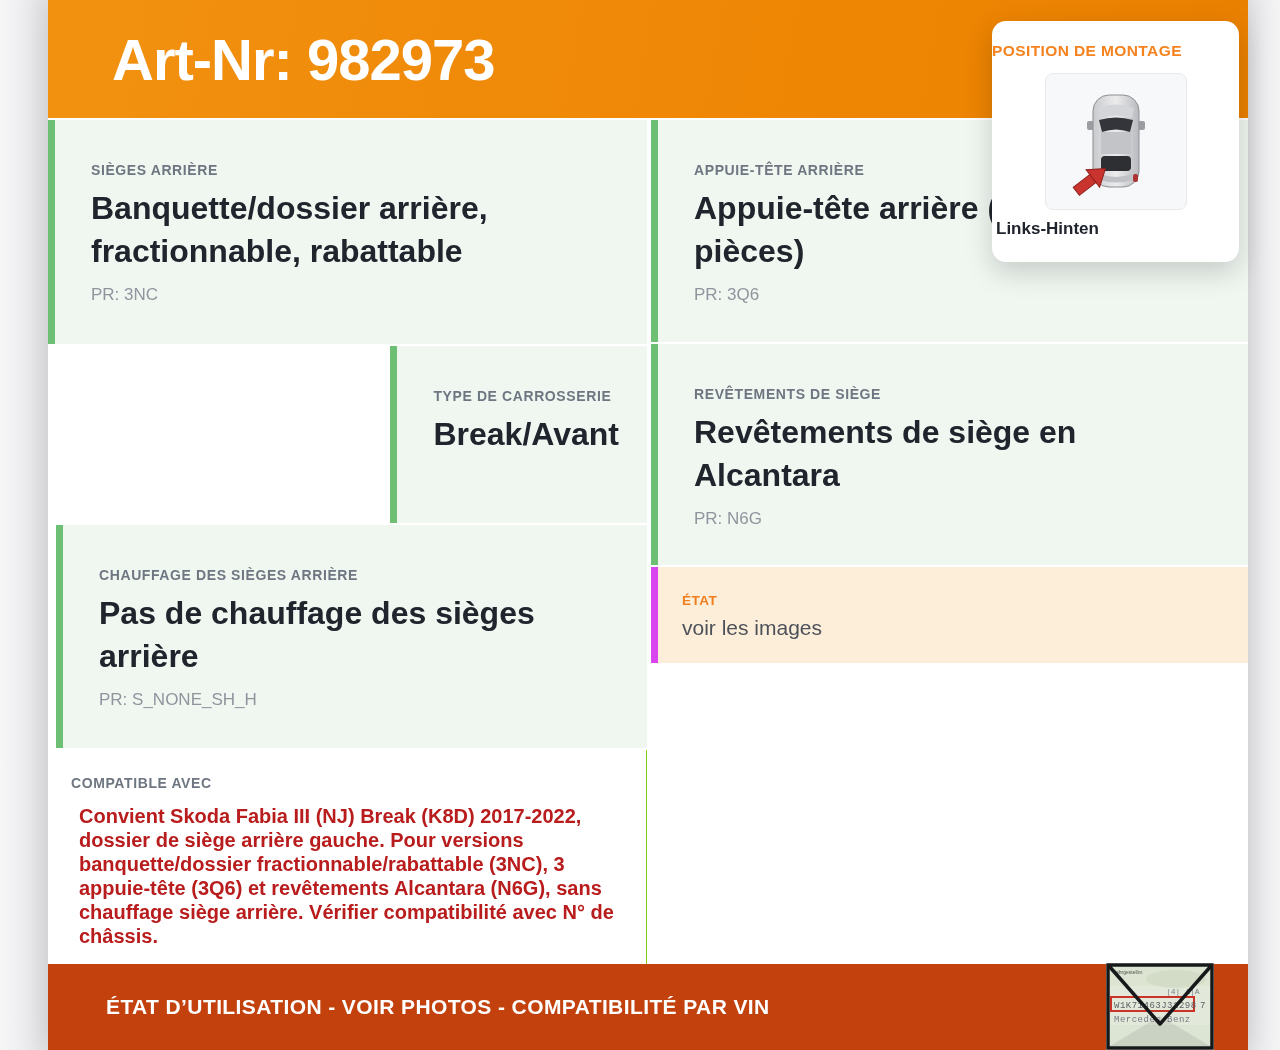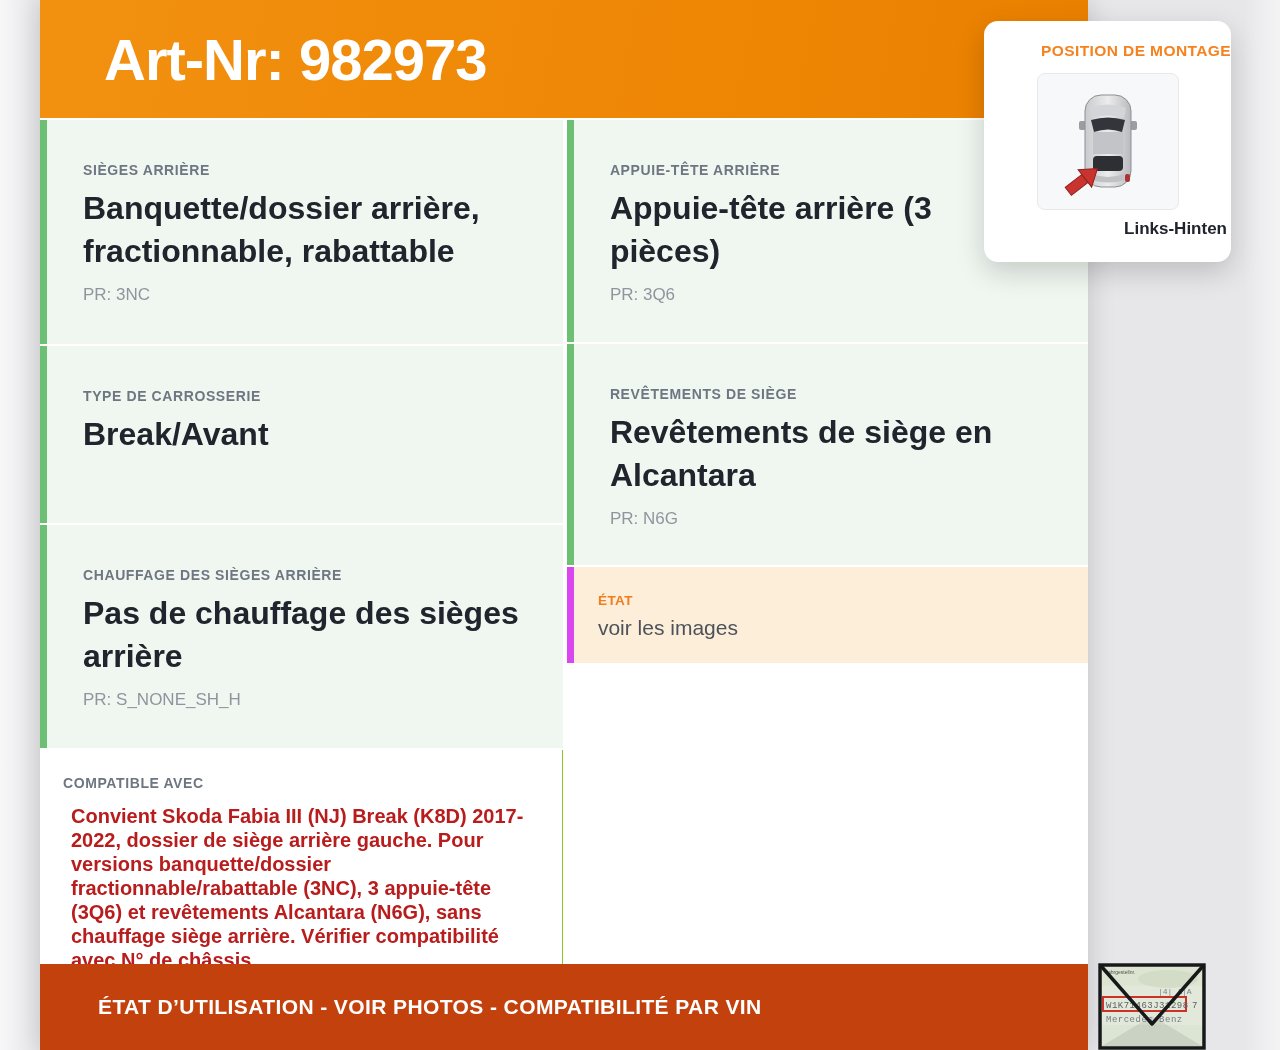--- a/index.html
+++ b/index.html
@@ -3,35 +3,35 @@
 <meta charset="utf-8">
 <style>
   html,body{margin:0;padding:0;}
   body{
     width:1280px;height:1050px;position:relative;overflow:hidden;
     background:linear-gradient(90deg,#f7f7f8 0,#e7e7ea 38px,#e7e7ea 1244px,#f4f4f5 100%);
     font-family:"Liberation Sans","DejaVu Sans",sans-serif;
     -webkit-font-smoothing:antialiased;
   }
   .page{
-    position:absolute;left:40px;top:0;width:1048px;height:1050px;
+    position:absolute;left:48px;top:0;width:1200px;height:1050px;
     background:#ffffff;box-shadow:0 0 26px rgba(0,0,0,.16);
   }
   
   .header{
     height:118px;background:linear-gradient(100deg,#f29110 0%,#ee8503 70%,#ea8000 100%);
     display:flex;align-items:center;padding-left:64px;box-sizing:border-box;
   }
   .header h1{
     margin:0;color:#ffffff;font-size:58px;font-weight:800;letter-spacing:-1px;
   }
   
   .cols{display:flex;gap:4px;margin-top:2px;}
   .col{display:flex;flex-direction:column;gap:2px;}
-  .col-left{width:599px;}
+  .col-left{width:599px;align-items:flex-end;}
   .col-right{width:597px;}
   .card{
     background:#f0f7f1;border-left:7px solid #6dbf73;
     box-sizing:border-box;padding:42px 28px 0 36px;
   }
   .card .label{
     margin:0 0 9px;font-size:14px;font-weight:700;letter-spacing:.6px;
     color:#6e7681;text-transform:uppercase;
   }
   .card h2{
@@ -65,21 +65,21 @@
   
   .footer{
     position:absolute;left:0;bottom:0;width:100%;height:86px;background:#c2410c;
     display:flex;align-items:center;padding-left:58px;box-sizing:border-box;margin-top:32px;
   }
   .footer span{color:#ffffff;font-size:21px;font-weight:700;letter-spacing:.4px;}
   
   .pos-card{
     position:absolute;left:944px;top:21px;width:247px;height:241px;z-index:5;
     background:#ffffff;border-radius:14px;box-shadow:0 10px 28px rgba(0,0,0,.18);
-    text-align:right;padding-top:21px;box-sizing:border-box;
+    text-align:left;padding-top:21px;box-sizing:border-box;
   }
   .pos-title{margin:0;color:#f5821e;font-size:15.5px;font-weight:800;letter-spacing:.4px;}
   .pos-imgbox{
     width:140px;height:135px;margin:13px auto 9px;background:#f7f8fa;
     border:1px solid #e7e9ec;border-radius:8px;
     display:flex;align-items:center;justify-content:center;
   }
   .pos-caption{margin:4px;font-size:17px;font-weight:700;color:#20242c;}
   
   .vin-doc{

